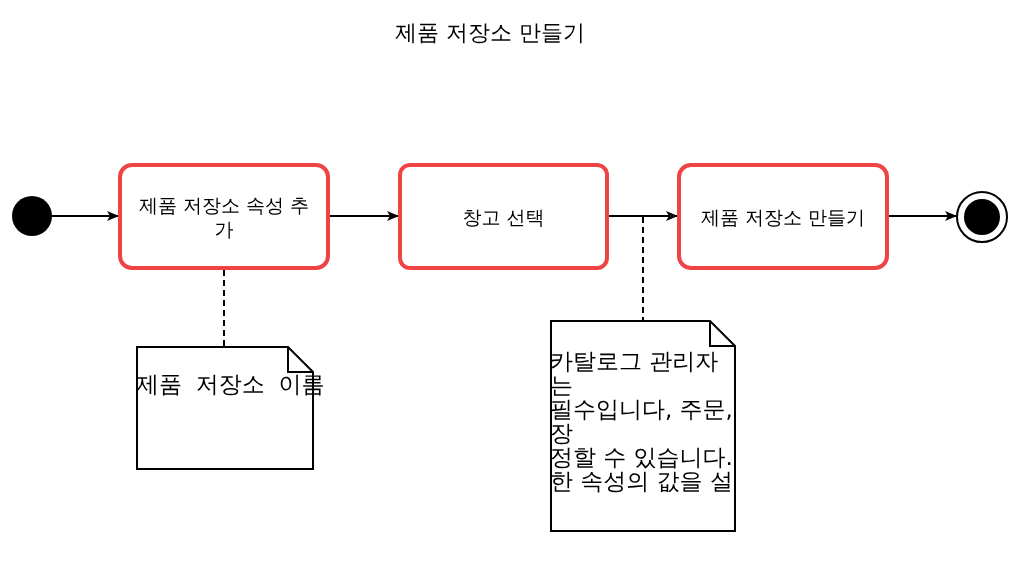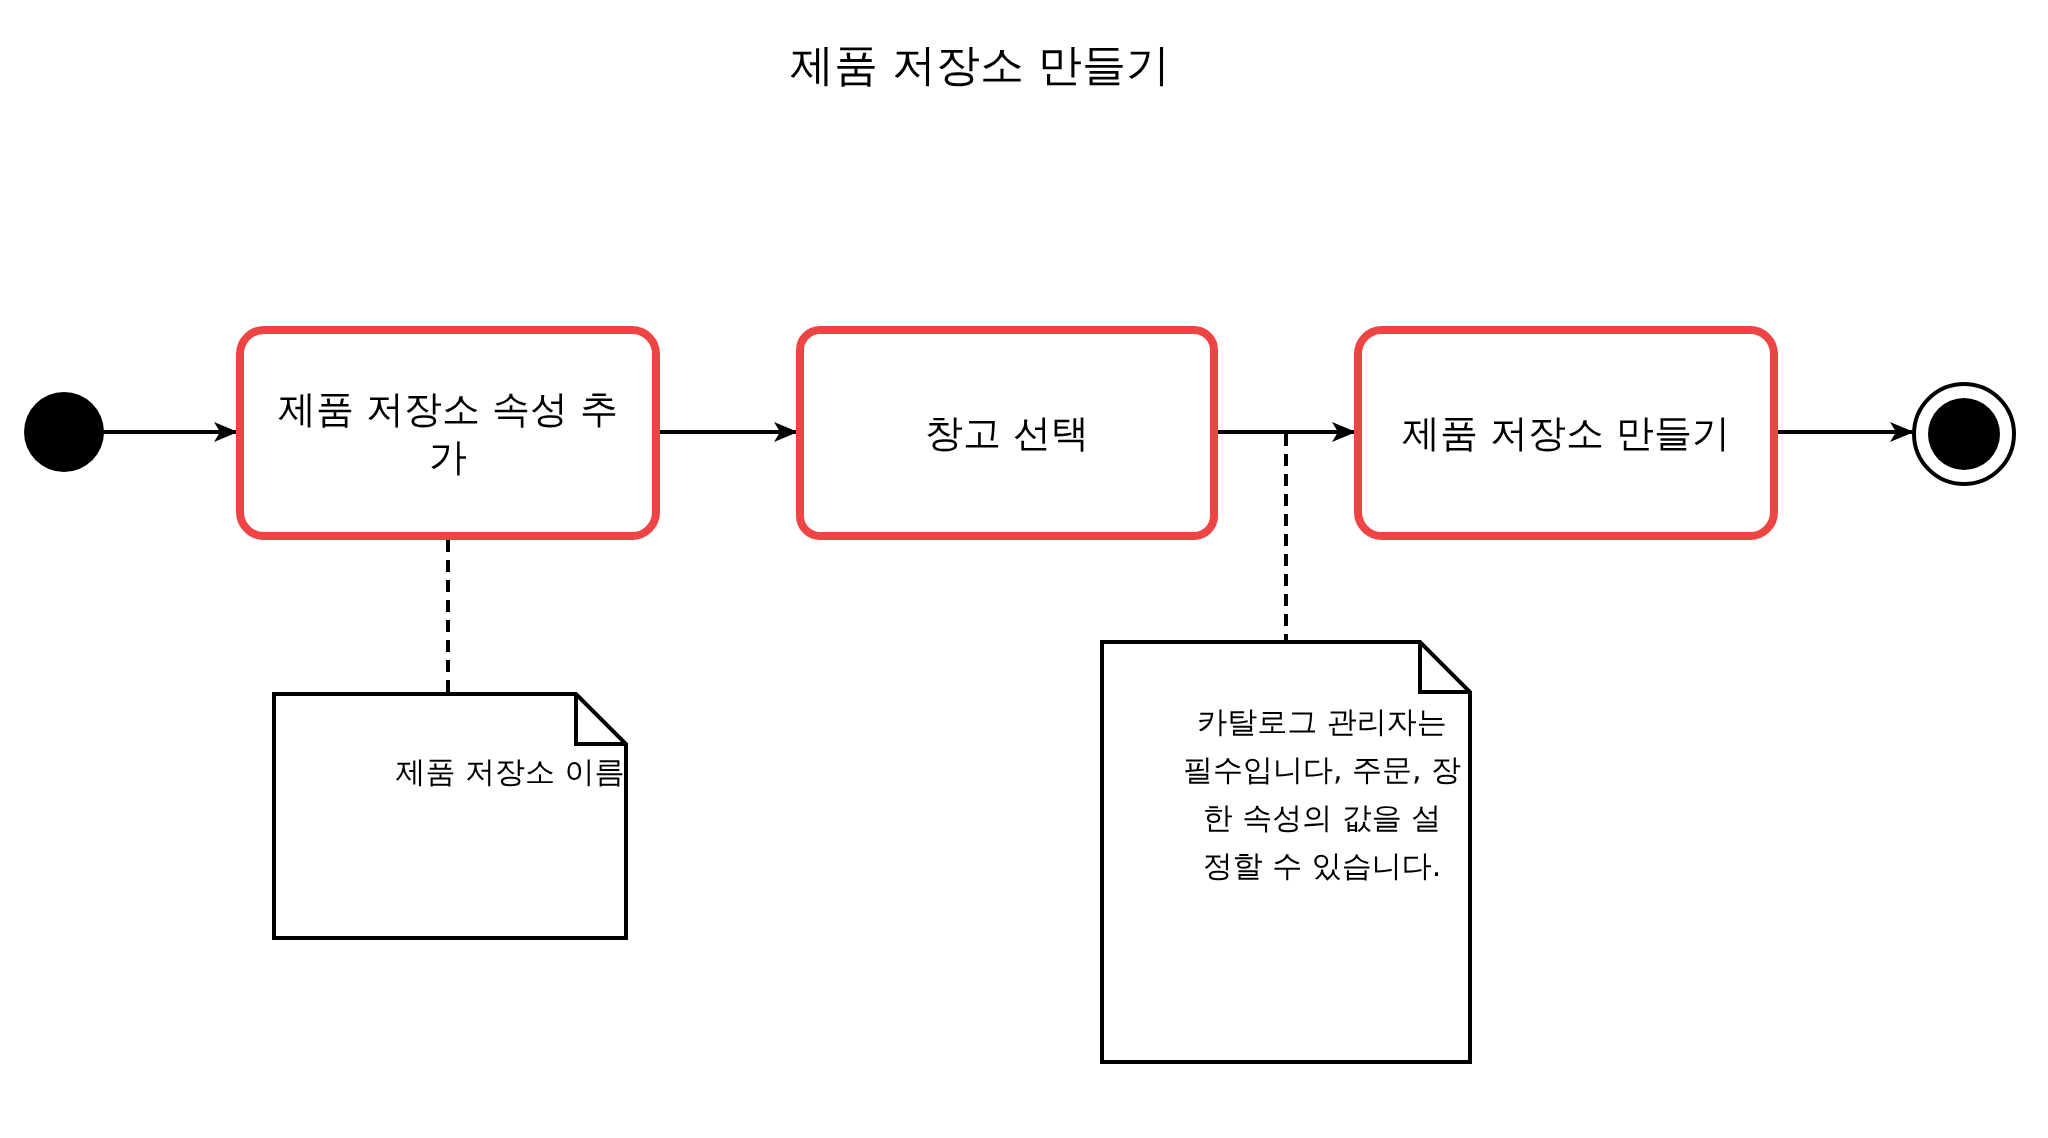--- a/index.html
+++ b/index.html
@@ -7,21 +7,21 @@
          font-family:"DejaVu Sans", "Liberation Sans", sans-serif; color:#000; }
   .title { position:absolute; left:0; width:980px; top:18px; text-align:center; font-size:22px; }
   svg.conn { position:absolute; left:0; top:0; }
   .node { position:absolute; box-sizing:border-box; border:4px solid #ef4444; border-radius:14px;
           background:#fff; display:flex; align-items:center; justify-content:center;
           text-align:center; font-size:19px; line-height:24px; padding:0 8px; }
   .circle { position:absolute; border-radius:50%; background:#000; }
   .final-ring { position:absolute; border-radius:50%; border:2px solid #000; background:#fff; box-sizing:border-box; }
   .note { position:absolute; }
   .note svg { position:absolute; left:0; top:0; }
-  .note-text { position:absolute; left:0; right:0; text-align:center; font-size:15px; line-height:24px;margin-left:36px; }
+  .note-text { position:absolute; left:0; right:0; font-size:23px; line-height:24px; }
 </style>
 </head>
 <body>
 
 <div class="title">제품 저장소 만들기</div>
 
 <svg class="conn" width="1024" height="569">
   <defs>
     <marker id="arr" markerWidth="12" markerHeight="12" refX="11" refY="6" orient="auto" markerUnits="userSpaceOnUse">
       <path d="M0,1 L12,6 L0,11 L3,6 Z" fill="#000"></path>
@@ -46,34 +46,34 @@
 </div>
 
 <div class="node" style="left:677px; top:163px; width:212px; height:107px;">
   <span>제품 저장소 만들기</span>
 </div>
 
 <div class="final-ring" style="left:956px; top:191px; width:52px; height:52px;">
   <div class="circle" style="left:6px; top:6px; width:36px; height:36px;"></div>
 </div>
 
-<div class="note" style="left:136px; top:346px; width:202px; height:124px;">
+<div class="note" style="left:136px; top:346px; width:202px; height:124px;font-family:Liberation Mono, monospace;">
   <svg width="178" height="124">
     <path d="M1,1 L152,1 L177,26 L177,123 L1,123 Z" fill="#fff" stroke="#000" stroke-width="2"></path>
     <path d="M152,1 L152,26 L177,26" fill="none" stroke="#000" stroke-width="2"></path>
   </svg>
   <div class="note-text" style="top:28px;">
     <div>제품 저장소 이름</div>
   </div>
 </div>
 
 <div class="note" style="left:550px; top:320px; width:186px; height:212px;">
   <svg width="186" height="212">
     <path d="M1,1 L160,1 L185,26 L185,211 L1,211 Z" fill="#fff" stroke="#000" stroke-width="2"></path>
     <path d="M160,1 L160,26 L185,26" fill="none" stroke="#000" stroke-width="2"></path>
   </svg>
   <div class="note-text" style="top:29px;">
     <div>카탈로그 관리자는</div>
     <div>필수입니다, 주문, 장</div>
+    <div>정할 수 있습니다.</div>
     <div>한 속성의 값을 설</div>
-    <div>정할 수 있습니다.</div>
   </div>
 </div>
 
 </body></html>

